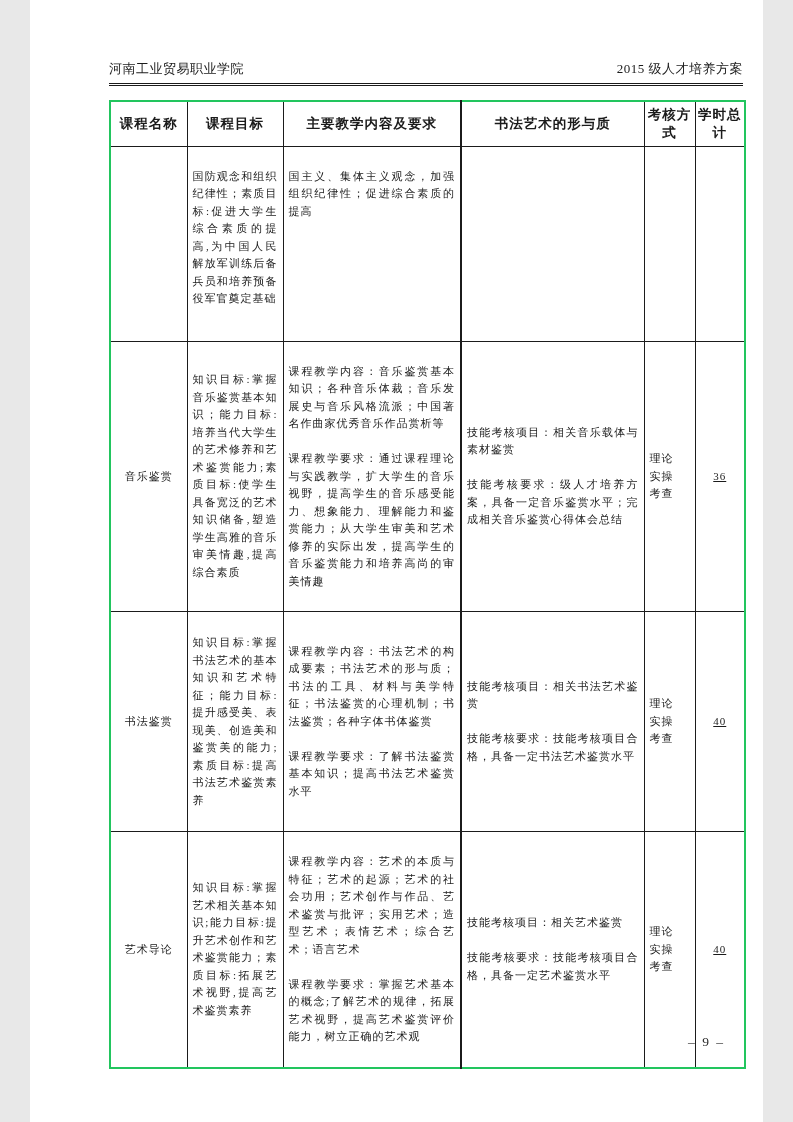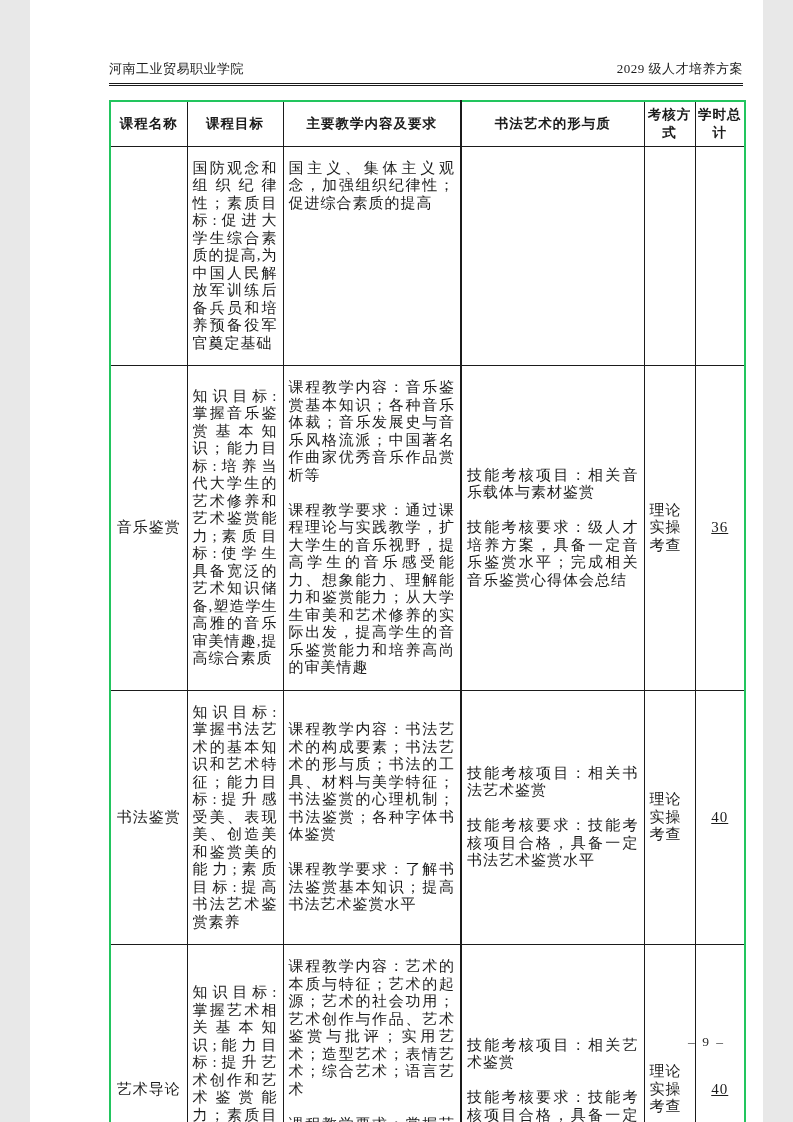--- a/index.html
+++ b/index.html
@@ -39,24 +39,24 @@
     left: 79px;
     top: 100px;
     width: 635px;
     border-collapse: collapse;
     table-layout: fixed;
     border: 2px solid #22c55e;
   }
   table.courses th,
   table.courses td {
     border: 1px solid #1b1b1b;
-    font-size: 15px;
+    font-size: 11px;
     line-height: 17.5px;
     letter-spacing: 1px;
-    padding: 13px 5px;
+    padding: 21px 5px;
     overflow: hidden;
     vertical-align: middle;
     box-sizing: border-box;
   }
   table.courses th {
     font-weight: bold;
     font-size: 13.5px;
     text-align: center;
     letter-spacing: 1px;
     line-height: 18px;
@@ -121,21 +121,21 @@
     box-sizing: border-box;
   }
 </style>
 </head>
 <body>
 
 <div class="page">
 
   <div class="doc-header">
     <span>河南工业贸易职业学院</span>
-    <span>2029 级人才培养方案</span>
+    <span>2015 级人才培养方案</span>
   </div>
 
   <table class="courses">
     <colgroup>
       <col class="c-name">
         <col class="c-obj">
         <col class="c-cont">
       <col class="c-skill">
         <col class="c-meth">
         <col class="c-hours">

